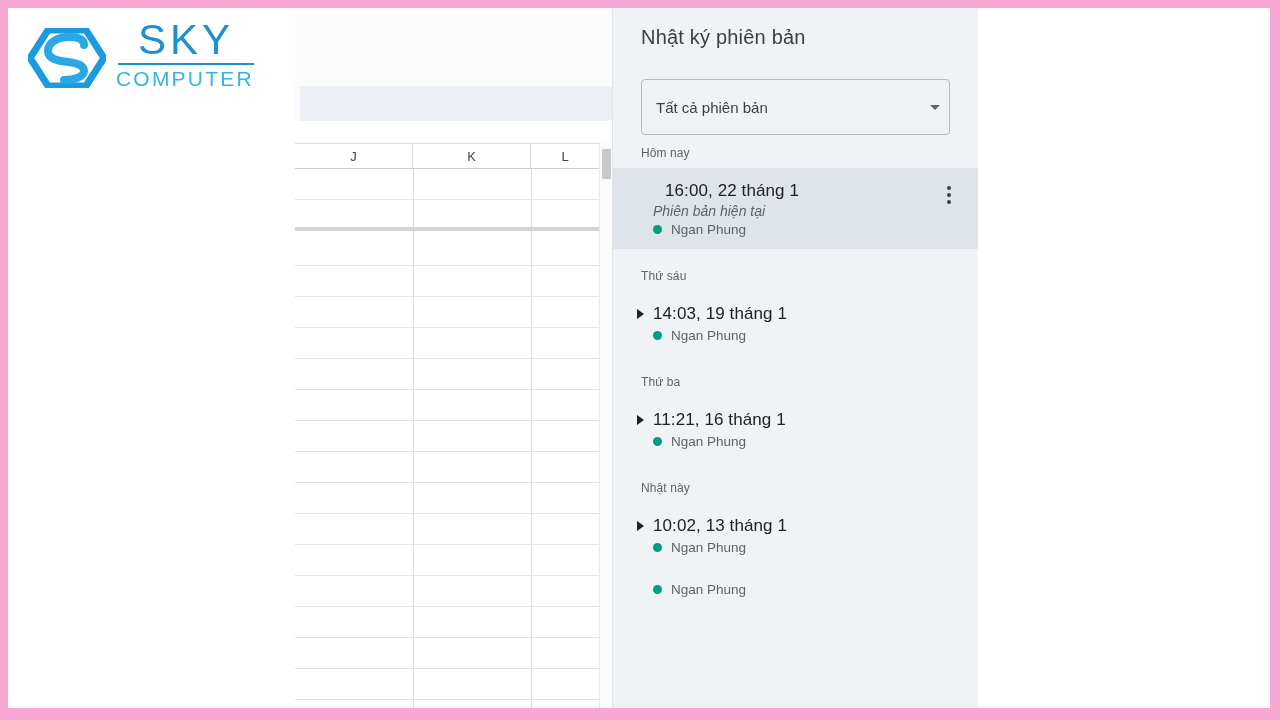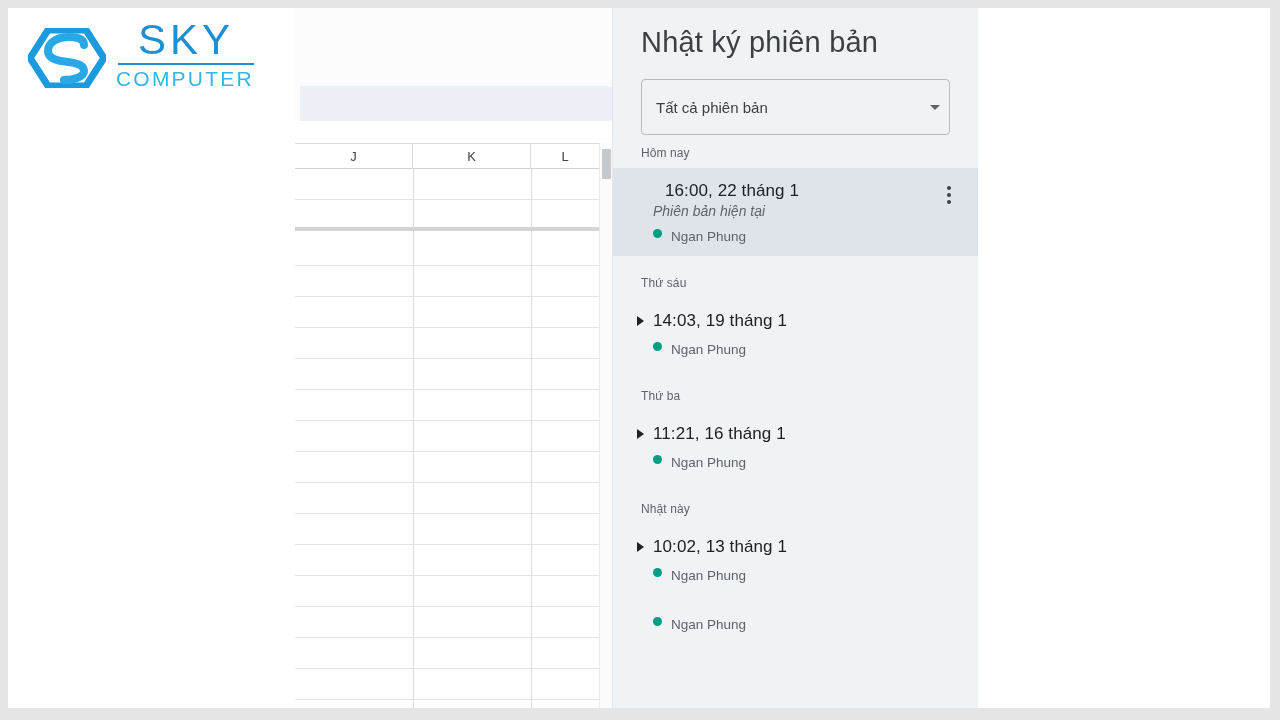--- a/index.html
+++ b/index.html
@@ -6,21 +6,21 @@
   html, body {
     width: 1280px; height: 720px;
     font-family: "Liberation Sans", sans-serif;
     background: #ffffff;
     overflow: hidden;
   }
 
   
   #frame {
     position: absolute; inset: 0;
-    background: #e5e5e5;
+    background: #f9a8d4;
   }
   #canvas {
     position: absolute;
     left: 8px; top: 8px; right: 10px; bottom: 12px;
     background: #ffffff;
     overflow: hidden;
   }
 
   
   #logo {
@@ -91,21 +91,21 @@
   }
 
   
   #panel {
     position: absolute; left: 604px; top: 0; width: 366px; bottom: 0;
     background: #eff3f6;
     border-left: 1px solid #e2e6ea;
   }
   #panel-title {
     position: absolute; left: 28px; top: 18px;
-    font-size: 29px; color: #3c4043; font-weight: 400; letter-spacing: .2px;
+    font-size: 20px; color: #3c4043; font-weight: 400; letter-spacing: .2px;
   }
   #version-select {
     position: absolute; left: 28px; top: 71px;
     width: 309px; height: 56px;
     border: 1px solid #b8bcc0; border-radius: 4px;
     background: transparent;
     display: flex; align-items: center;
   }
   #version-select-label {
     flex: 1; padding-left: 14px; font-size: 15px; color: #3c4043;
@@ -140,22 +140,22 @@
   .vi-time {
     margin-left: 40px;
     font-size: 17px; color: #202124; line-height: 22px; letter-spacing: .1px;
   }
   .version-item.selected .vi-time { margin-left: 52px; font-weight: 400; }
   .vi-sub {
     margin-left: 40px; margin-top: 1px;
     font-size: 14px; color: #5f6368; font-style: italic;
   }
   .vi-author {
-    margin-left: 40px; margin-top: 10px;
-    display: flex; 
+    margin-left: 40px; margin-top: 3px;
+    display: flex; align-items: center;
   }
   .vi-dot {
     width: 9px; height: 9px; border-radius: 50%;
     background: #009e85; margin-right: 9px; flex: none;
   }
   .vi-author-name { font-size: 13.5px; color: #5f6368; }
   .vi-menu {
     position: absolute; right: 16px; top: 14px;
     width: 26px; height: 26px;
     display: flex; flex-direction: column; align-items: center;

